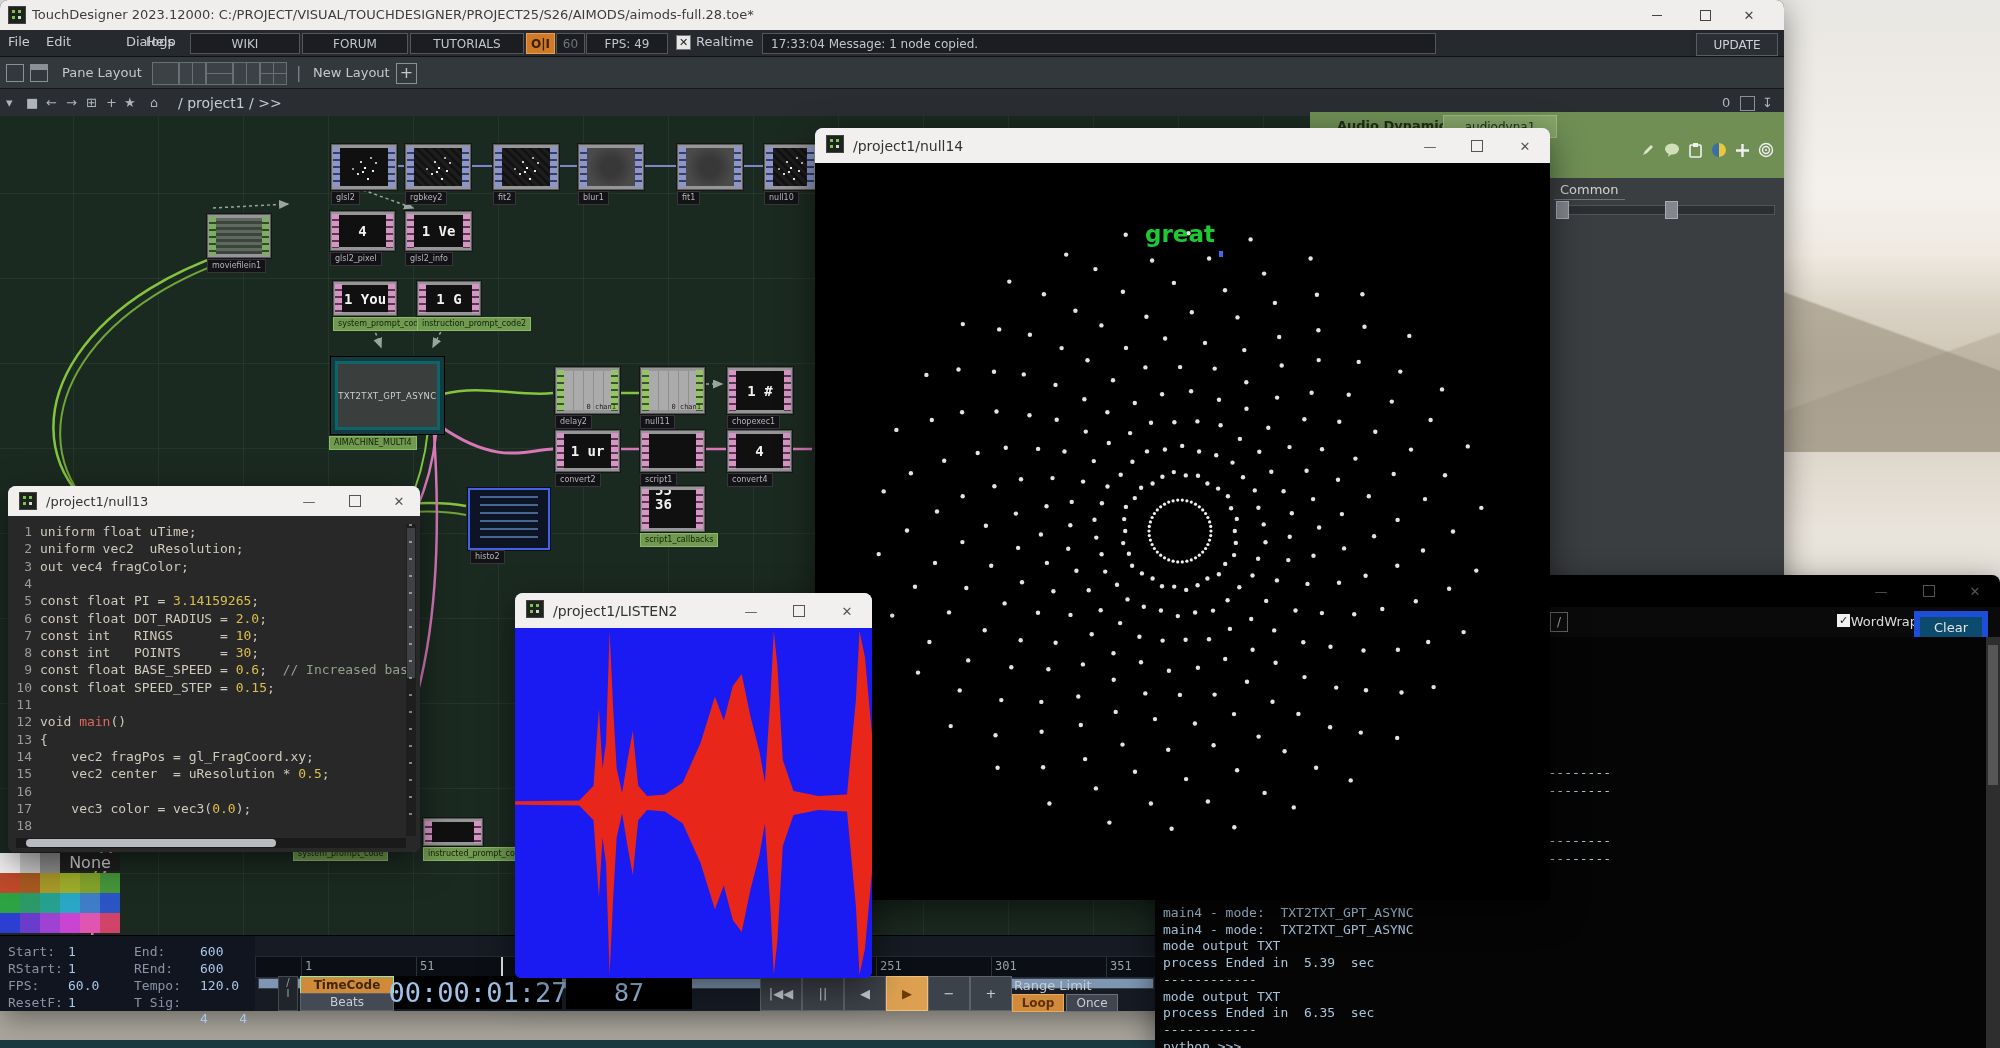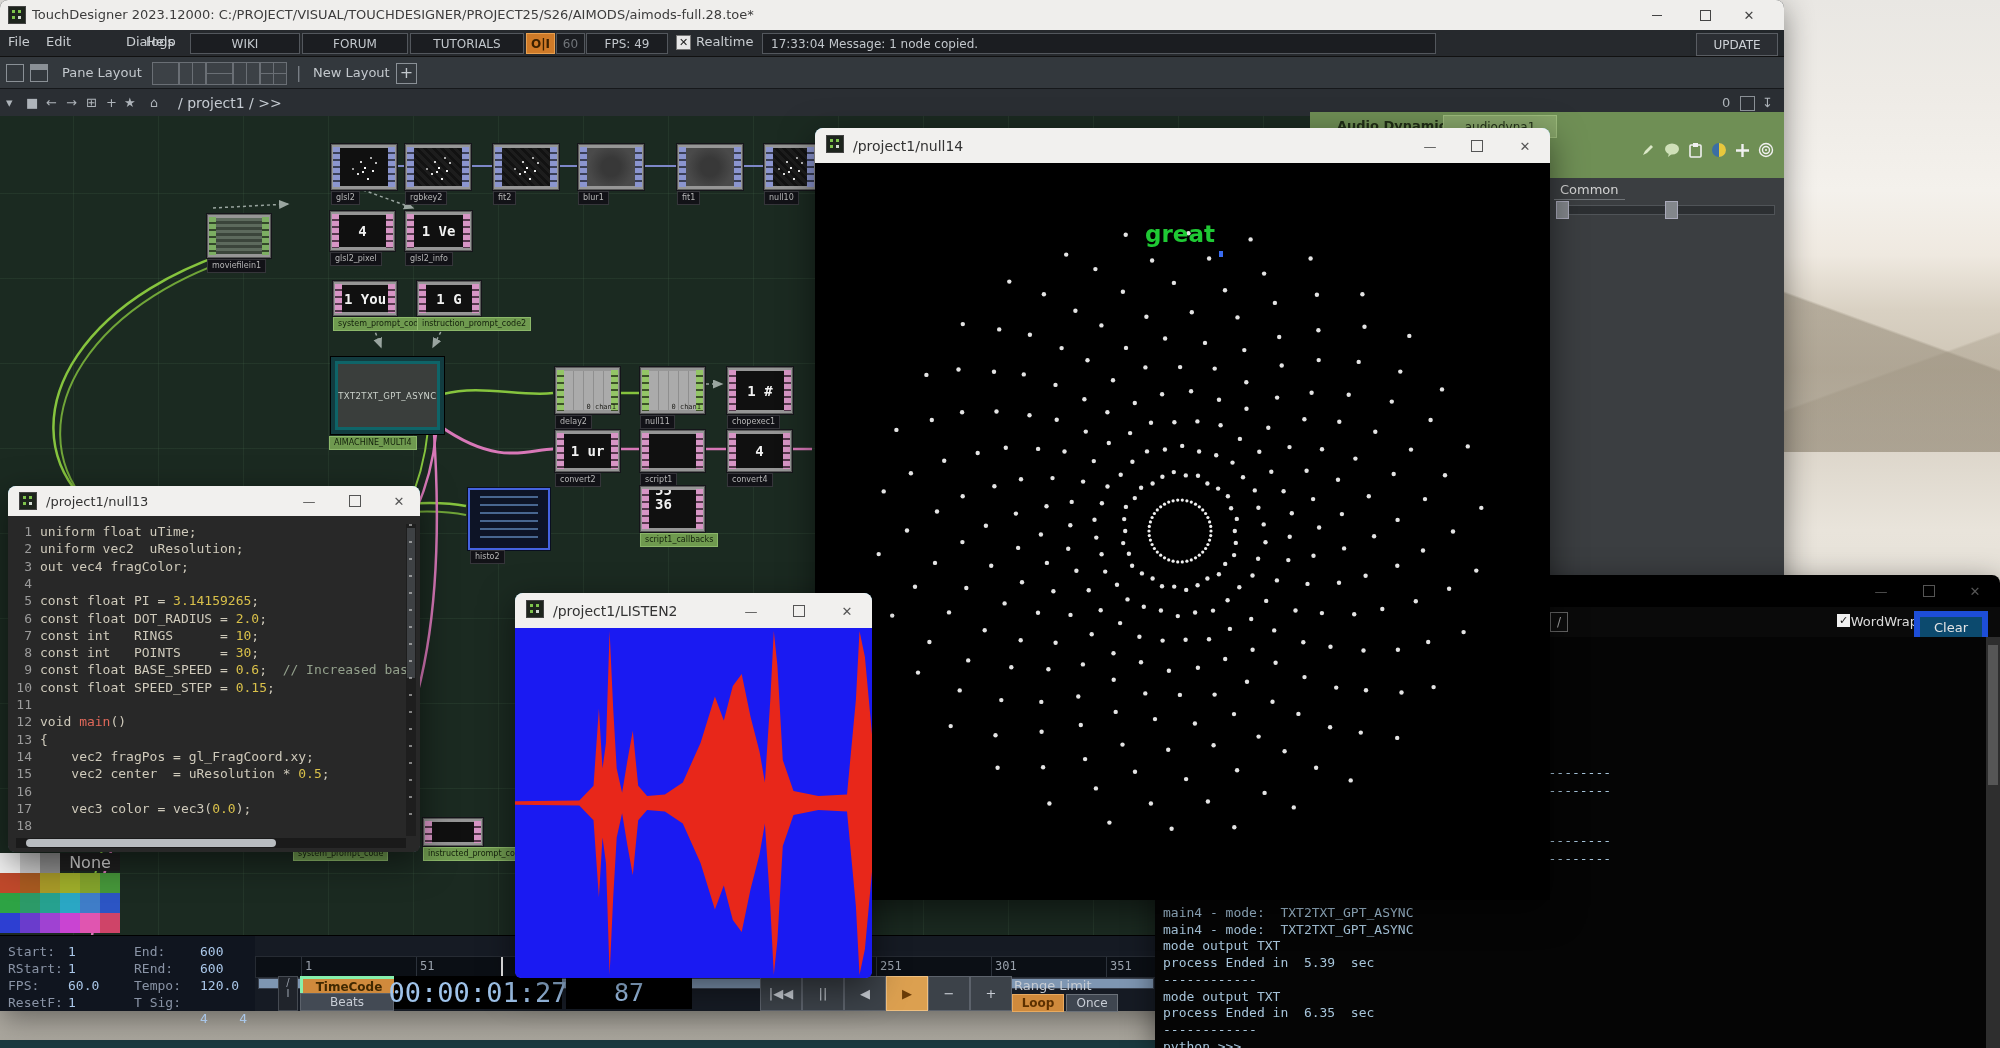--- a/index.html
+++ b/index.html
@@ -469,21 +469,21 @@
         <div class="mono" style="position: absolute; left: 739px; top: 2px;">301</div>
         <div style="position: absolute; left: 850px; top: 0px; width: 1px; height: 20px; background: rgb(44, 50, 59);"></div>
         <div class="mono" style="position: absolute; left: 854px; top: 2px;">351</div>
         <div style="position: absolute; left: 245px; top: 0px; width: 2px; height: 20px; background: rgb(232, 232, 232);"></div>
       </div>
     <div id="tl-band"></div>
     <div class="abs" style="left:278px;top:40px;width:18px;height:33px;background:#20242b;border:1px solid #454a52;color:#9aa2ad;font-size:10px;text-align:center">
       <div>/</div>
         <div>I</div>
     </div>
-    <div class="side-btn" style="left:300px;top:40px;background:#d08a3c;color:#402800;font-weight:bold;border:3px solid #86efac">TimeCode</div>
+    <div class="side-btn" style="left:300px;top:40px;background:#d08a3c;color:#402800;font-weight:bold;border:1px solid #86efac">TimeCode</div>
     <div class="side-btn" style="left:300px;top:57px;background:#434a54;color:#c9ced6;border:1px solid #5c626b">Beats</div>
     <div id="tc-box" class="mono" style="left:394px;width:168px;font-size:27px">00:00:01:27</div>
     <div id="fr-box" class="mono" style="left:566px;width:126px;font-size:25px">87</div>
     <div id="transport">
         <div class="tbtn" style="left: 760px;">|◀◀</div>
         <div class="tbtn" style="left: 802px;">||</div>
         <div class="tbtn" style="left: 844px;">◀</div>
         <div class="tbtn play" style="left: 886px;">▶</div>
         <div class="tbtn" style="left: 928px;">−</div>
         <div class="tbtn" style="left: 970px;">+</div>

